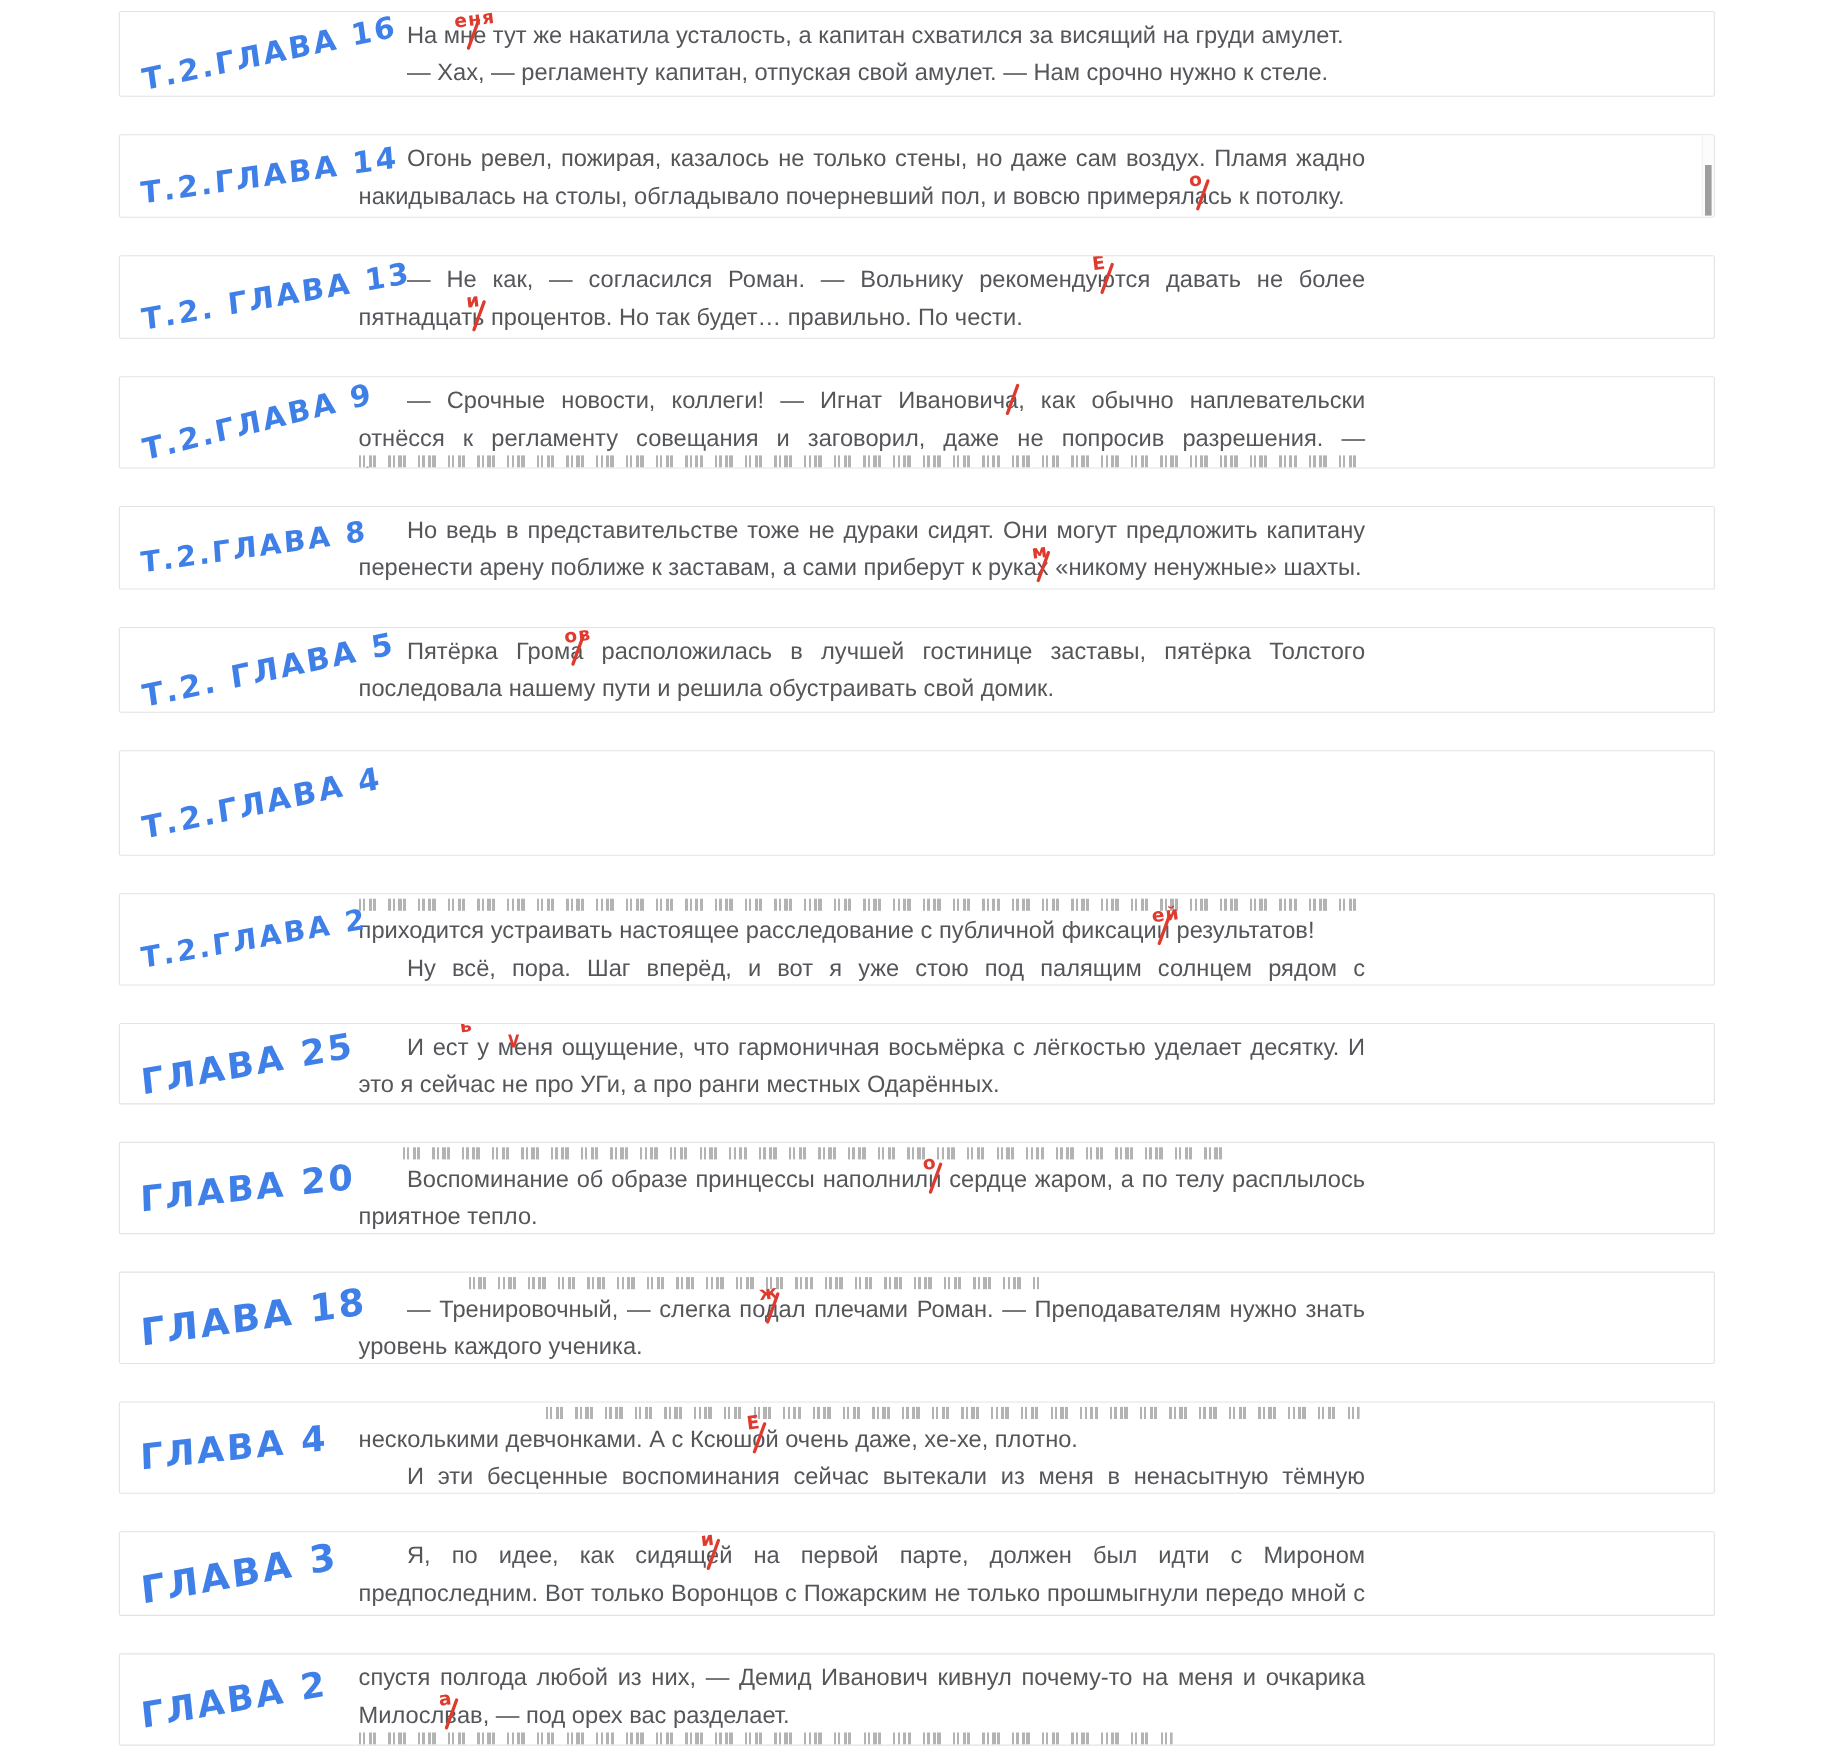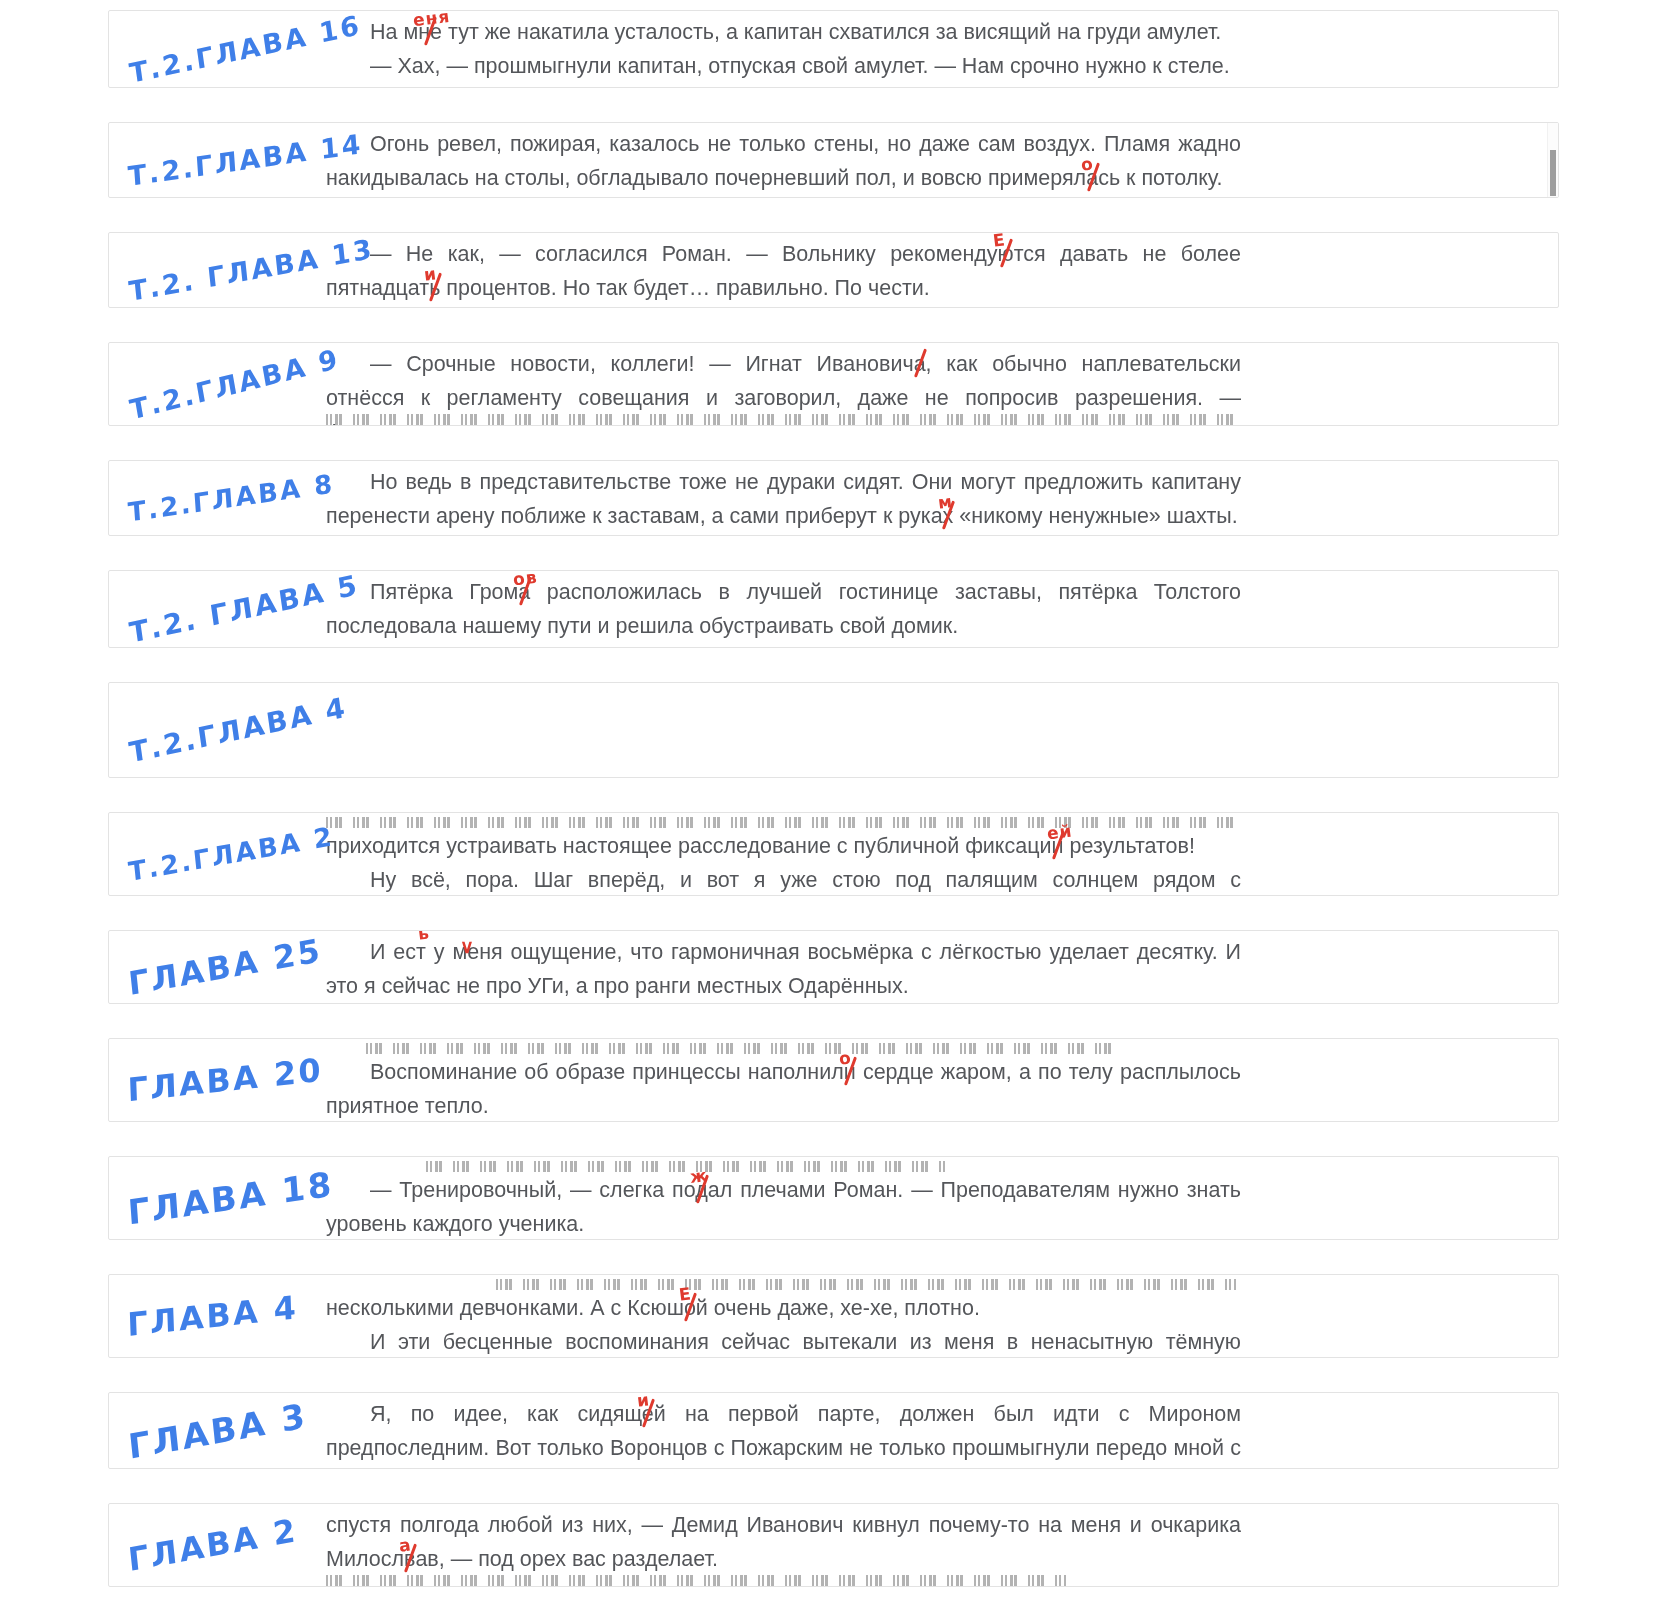--- a/index.html
+++ b/index.html
@@ -40,21 +40,21 @@
   .sb-thumb{position:absolute;right:2px;bottom:1px;width:6px;height:46px;background:#9e9e9e;}
 </style>
 </head>
 <body>
 
 <div class="cards" id="cards">
   <div class="card" style="height: 78px;">
     <div class="label" style="font-size: 27px; transform: translateY(-50%) rotate(-12deg) skewX(-4deg);">Т.2.Глава 16</div>
     <div class="text">
         <p class="para indent">На м<span class="corr">не<i class="slash"></i><b class="mark">еня</b></span> тут же накатила усталость, а капитан схватился за висящий на груди амулет.</p>
-        <p class="para indent">— Хах, — прошмыгнули капитан, отпуская свой амулет. — Нам срочно нужно к стеле.</p>
+        <p class="para indent">— Хах, — регламенту капитан, отпуская свой амулет. — Нам срочно нужно к стеле.</p>
       </div>
   </div>
 
   <div class="card" style="height: 76px;">
     <div class="label" style="font-size: 27px; transform: translateY(-50%) rotate(-8deg) skewX(-4deg);">Т.2.Глава 14</div>
     <div class="text">
         <p class="para indent">Огонь ревел, пожирая, казалось не только стены, но даже сам воздух. Пламя жадно накидывалась на столы, обгладывало почерневший пол, и вовсю примерял<span class="corr">а<i class="slash"></i><b class="mark">о</b></span>сь к потолку.</p>
       </div>
   <div class="sb-track"></div>
       <div class="sb-thumb"></div>

